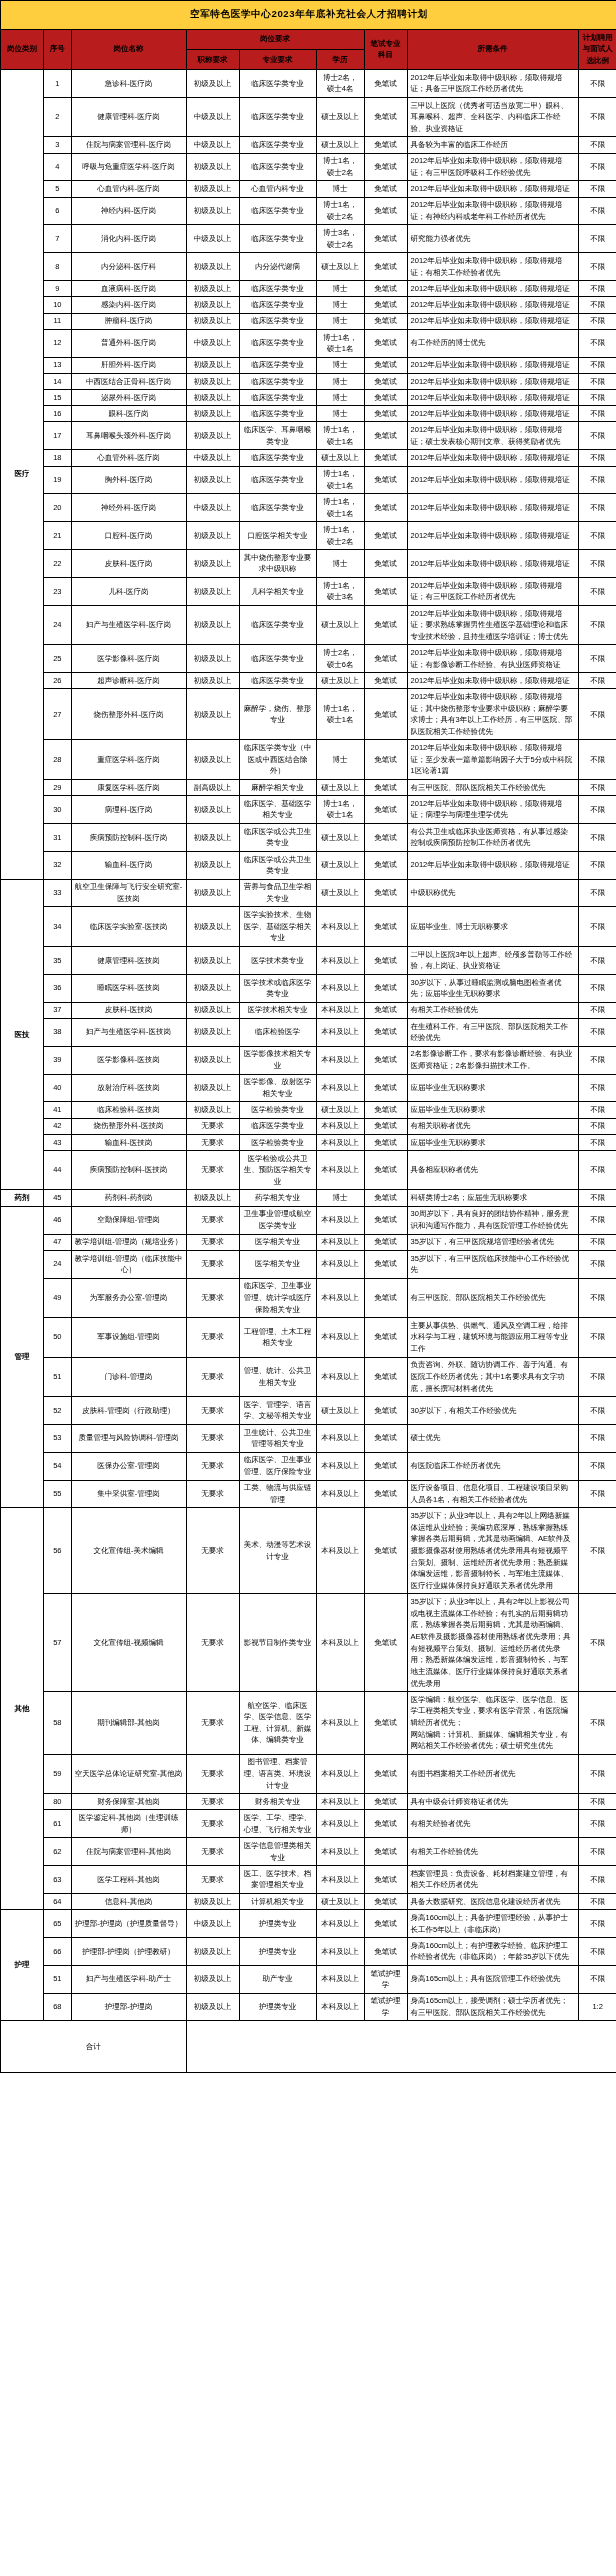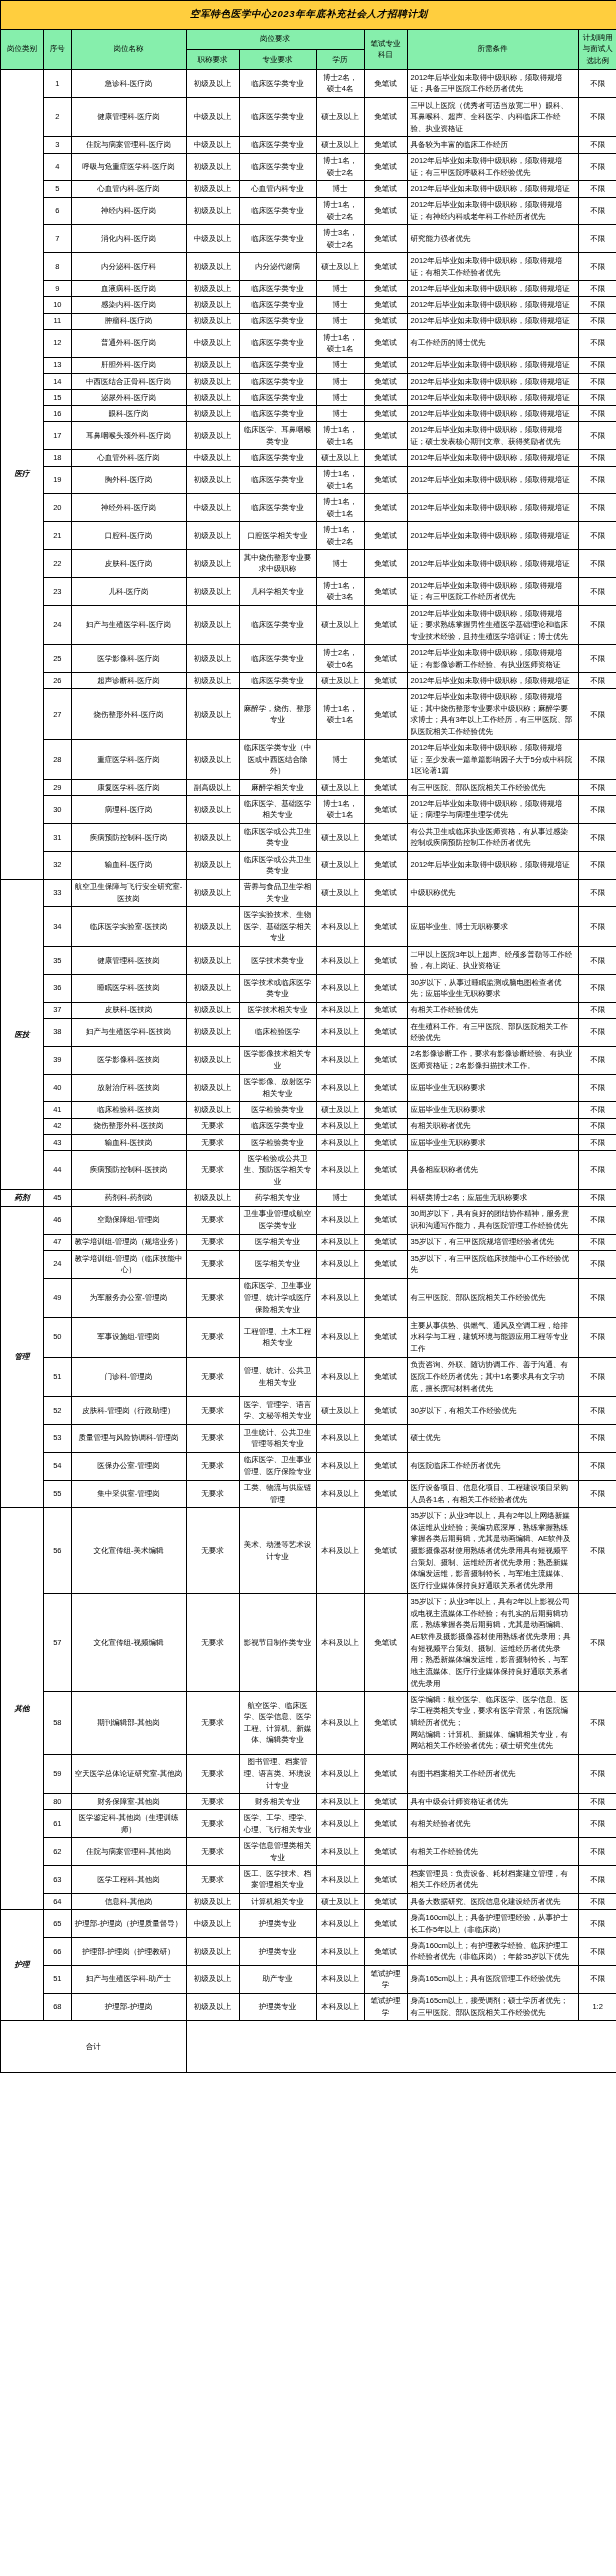--- a/index.html
+++ b/index.html
@@ -2,25 +2,25 @@
 <html style="font-size:9.6px"><head>
 <meta charset="utf-8">
 <style>
   html,body{margin:0;padding:0;background:#ffffff;}
   body{font-family:"Liberation Sans","DejaVu Sans",sans-serif;color:#000;}
   .wrap{width:617px;margin:0 auto;}
   table{border-collapse:collapse;table-layout:fixed;width:617px;border:1.2px solid #000;}
   th,td{border:0.6px solid #000;font-size:7.5px;line-height:1.55;padding:1.8px 3px;
         text-align:center;vertical-align:middle;word-break:break-word;overflow-wrap:break-word;}
   tr.title-row th{background:#FFCE3E;font-size:9.6px;font-weight:bold;height:24px;
-        letter-spacing:0.6px;border-bottom:1.2px solid #000;font-style:italic;}
-  thead th{background:#86efac;font-weight:normal;}
+        letter-spacing:0.6px;border-bottom:1.2px solid #000;}
+  thead th{background:#b91c1c;font-weight:bold;}
   thead tr.h1 th, thead tr.h2 th{height:15.6px;}
   tbody td{background:#ffffff;}
-  td.cat{font-weight:bold;background:#ffffff;padding:0 1.2px;font-style:italic;}
+  td.cat{font-weight:bold;background:#ffffff;padding:0 1.2px;}
   td.cond{text-align:left;white-space:pre-line;}
   td.no{padding:0 0.6px;}
   tr.foot td{height:47px;}
 </style>
 </head>
 <body>
 
 <div class="wrap">
   <table>
     <colgroup>

